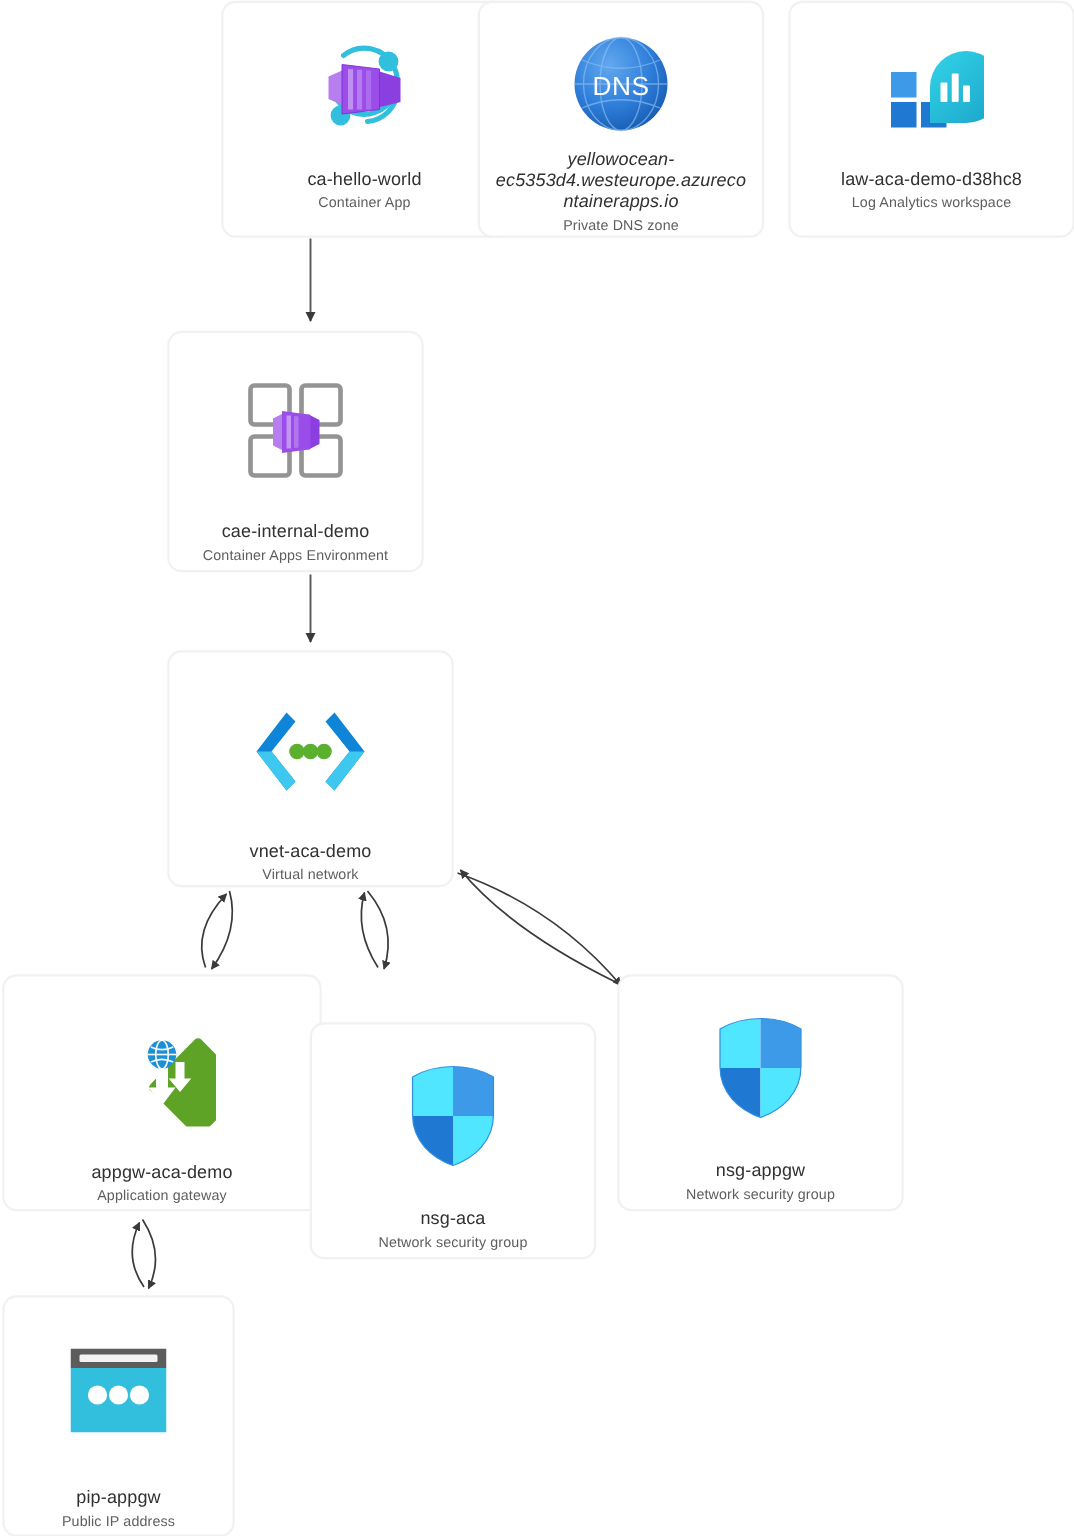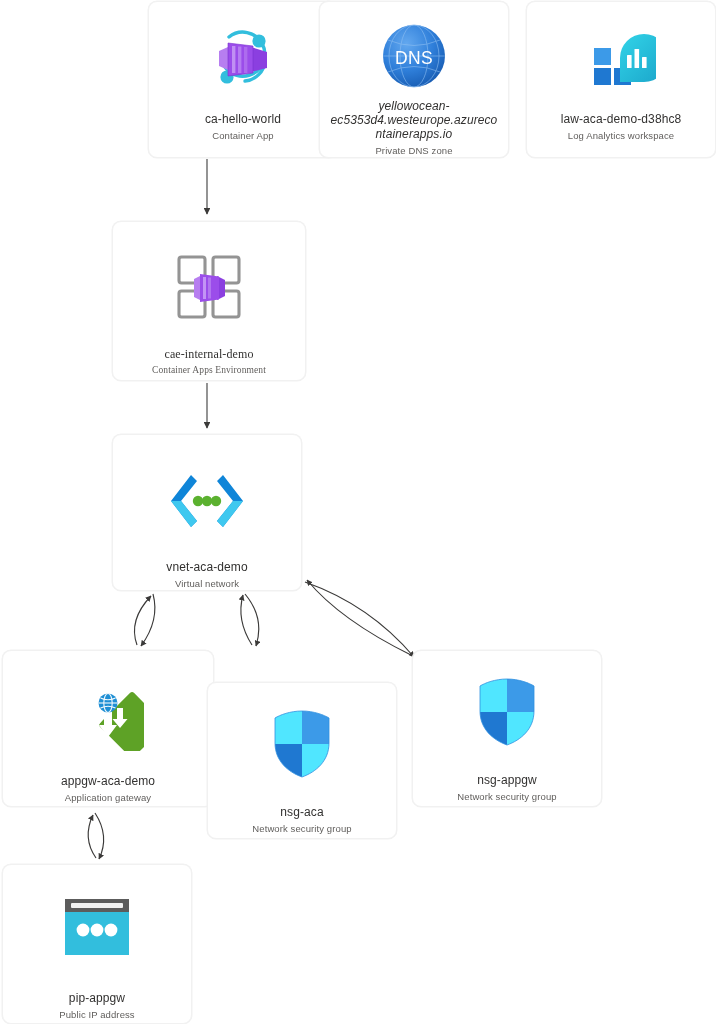--- a/index.html
+++ b/index.html
@@ -64,26 +64,26 @@
     line-height: 13px;
     color: #605e5c;
     margin-top: 2px;
     letter-spacing: 0.1px;
   }
 
   
   #card-ca-hello-world   { left: 112px; top: 1px;   width: 190px; height: 157px; margin-left: 36px; }
   #card-dns             { left: 319px; top: 1px;   width: 190px; height: 157px; }
   #card-law             { left: 526px; top: 1px;   width: 190px; height: 157px; }
-  #card-cae             { left: 112px; top: 221px; width: 194px; height: 160px; font-family: Liberation Serif, serif; }
+  #card-cae             { left: 112px; top: 221px; width: 170px; height: 160px; }
   #card-vnet            { left: 112px; top: 434px; width: 190px; height: 157px; }
   #card-appgw           { left: 2px;   top: 650px; width: 212px; height: 157px; }
   #card-nsg-aca         { left: 207px; top: 682px; width: 190px; height: 157px; }
   #card-nsg-appgw       { left: 412px; top: 650px; width: 190px; height: 157px; }
-  #card-pip             { left: 2px;   top: 864px; width: 190px; height: 160px; }
+  #card-pip             { left: 2px;   top: 864px; width: 154px; height: 160px; }
 
   #card-ca-hello-world .icon-wrap { margin-top: 20px; height: 74px; }
   #card-dns .icon-wrap            { margin-top: 20px; height: 74px; }
   #card-law .icon-wrap            { margin-top: 20px; height: 74px; }
   #card-cae .icon-wrap            { margin-top: 25px; height: 80px; }
   #card-vnet .icon-wrap           { margin-top: 28px; height: 76px; }
   #card-appgw .icon-wrap          { margin-top: 25px; height: 78px; }
   #card-nsg-aca .icon-wrap        { margin-top: 22px; height: 78px; }
   #card-nsg-appgw .icon-wrap      { margin-top: 22px; height: 78px; }
   #card-pip .icon-wrap            { margin-top: 24px; height: 76px; }

